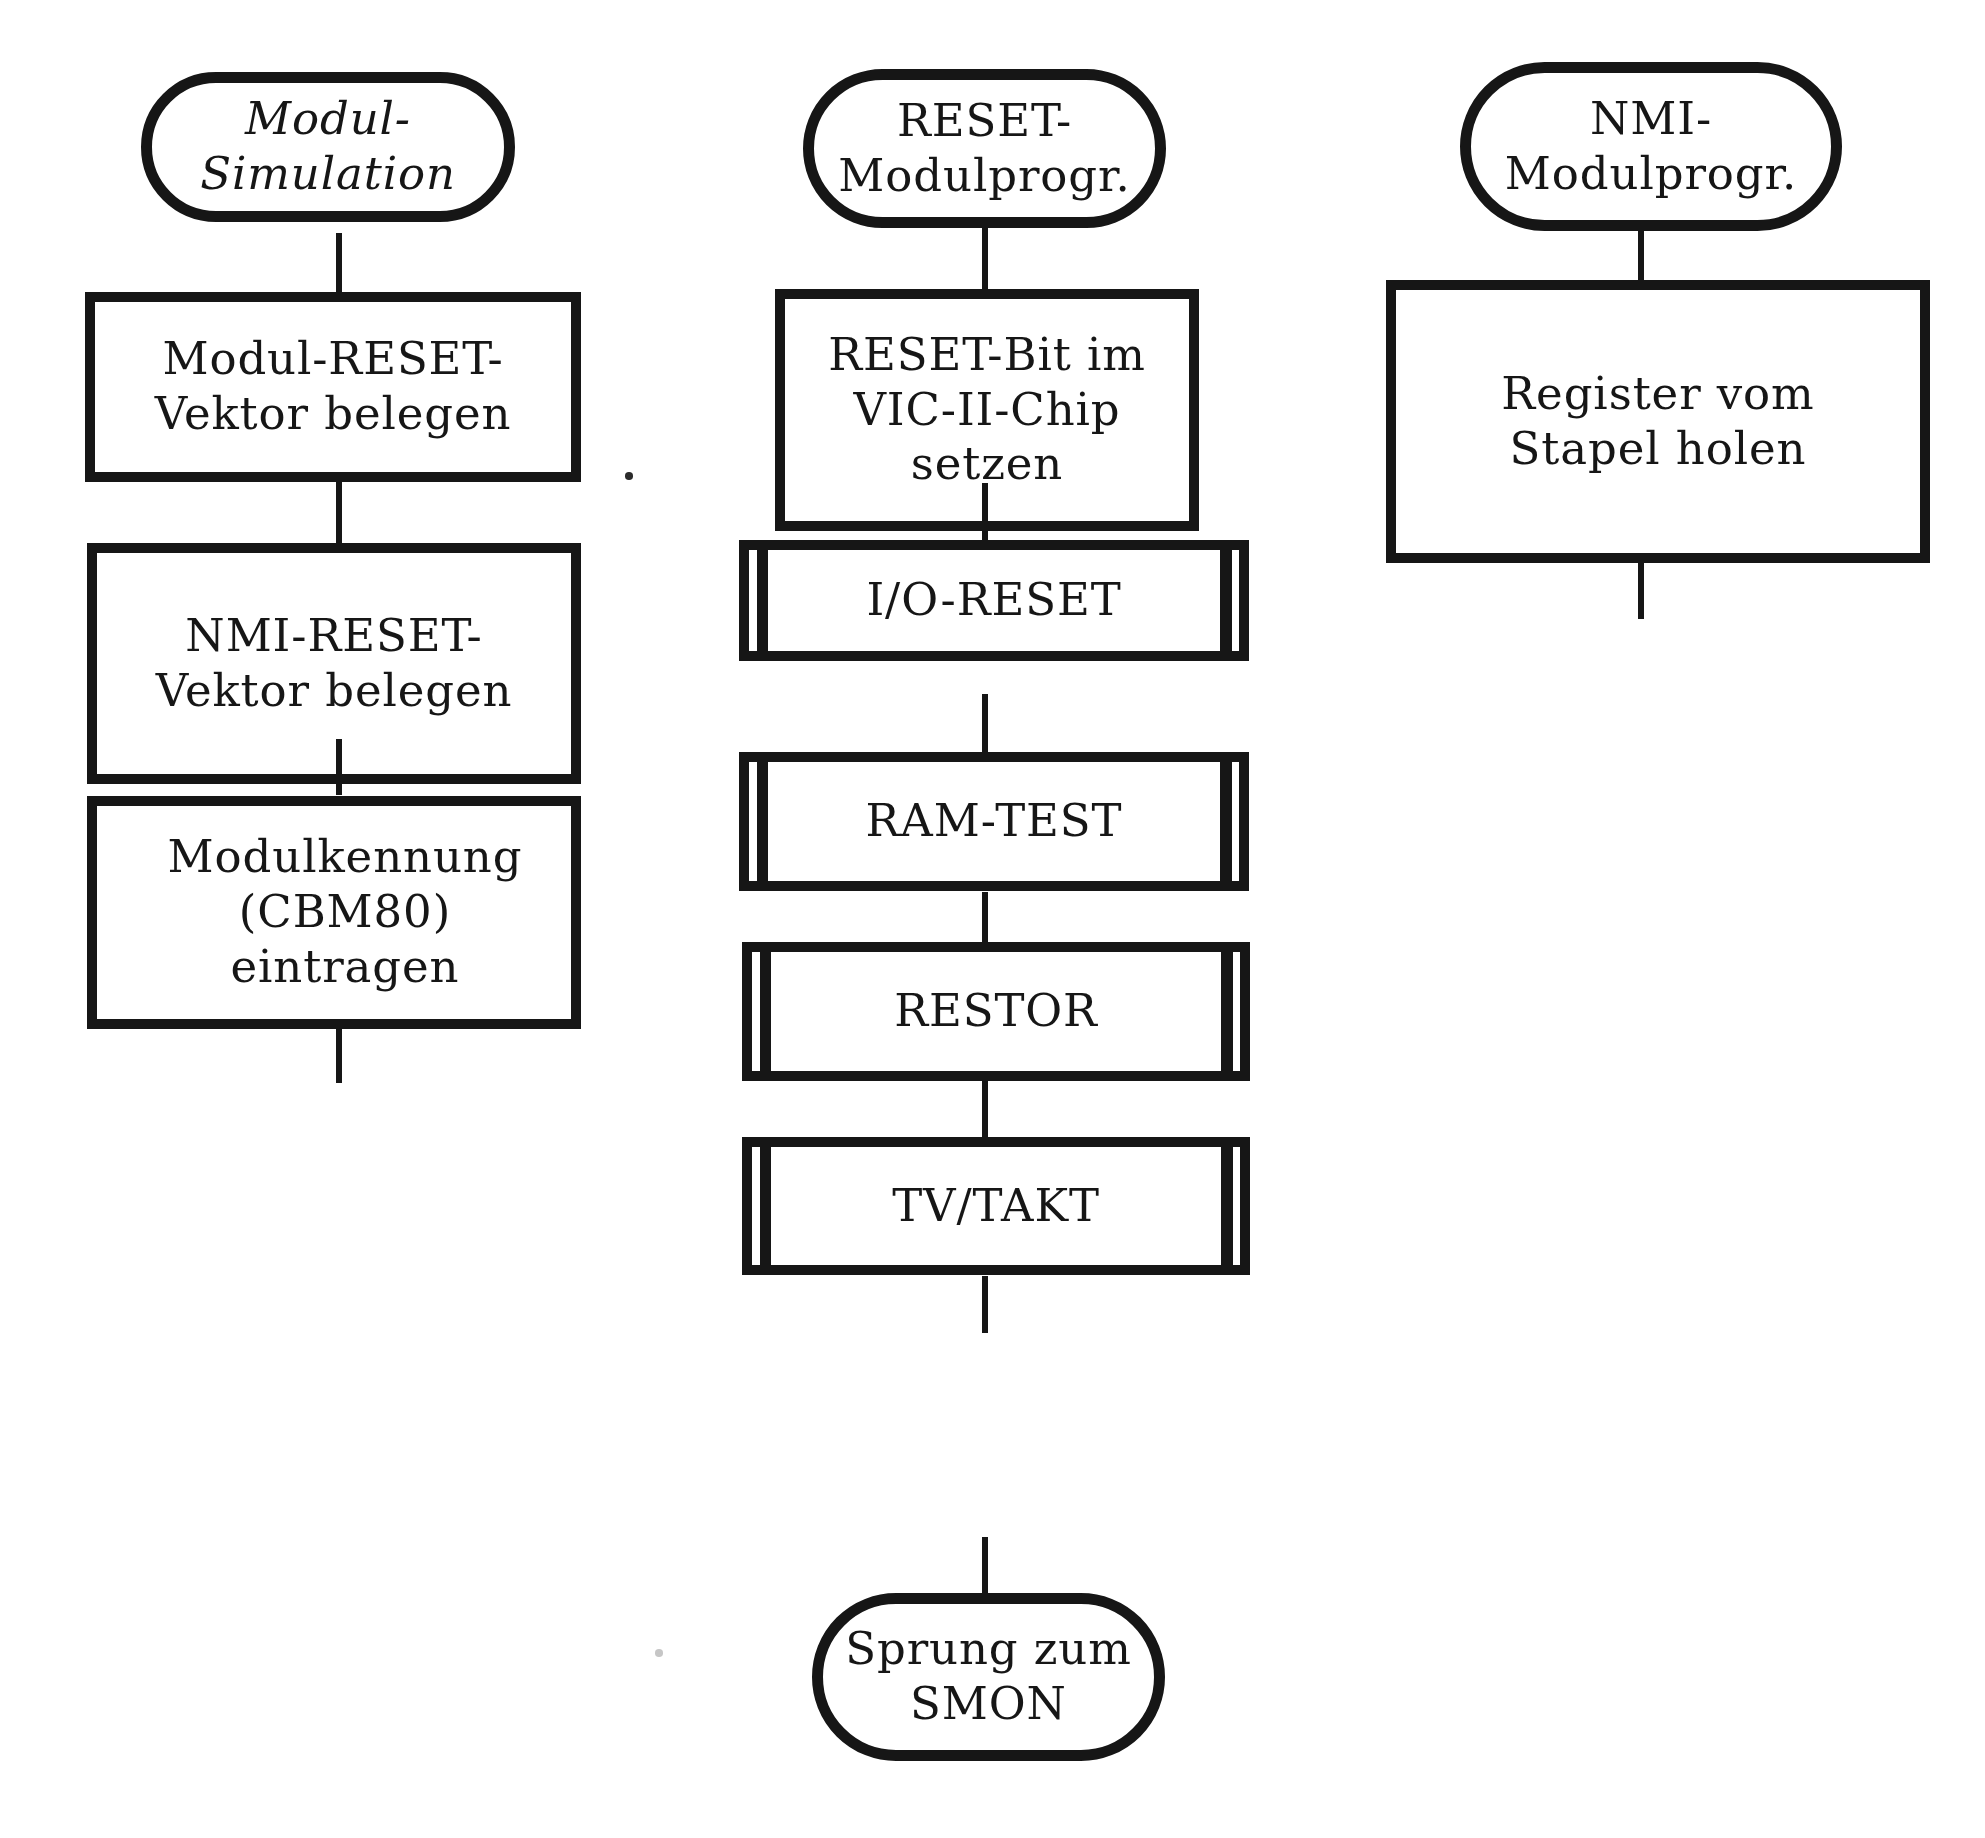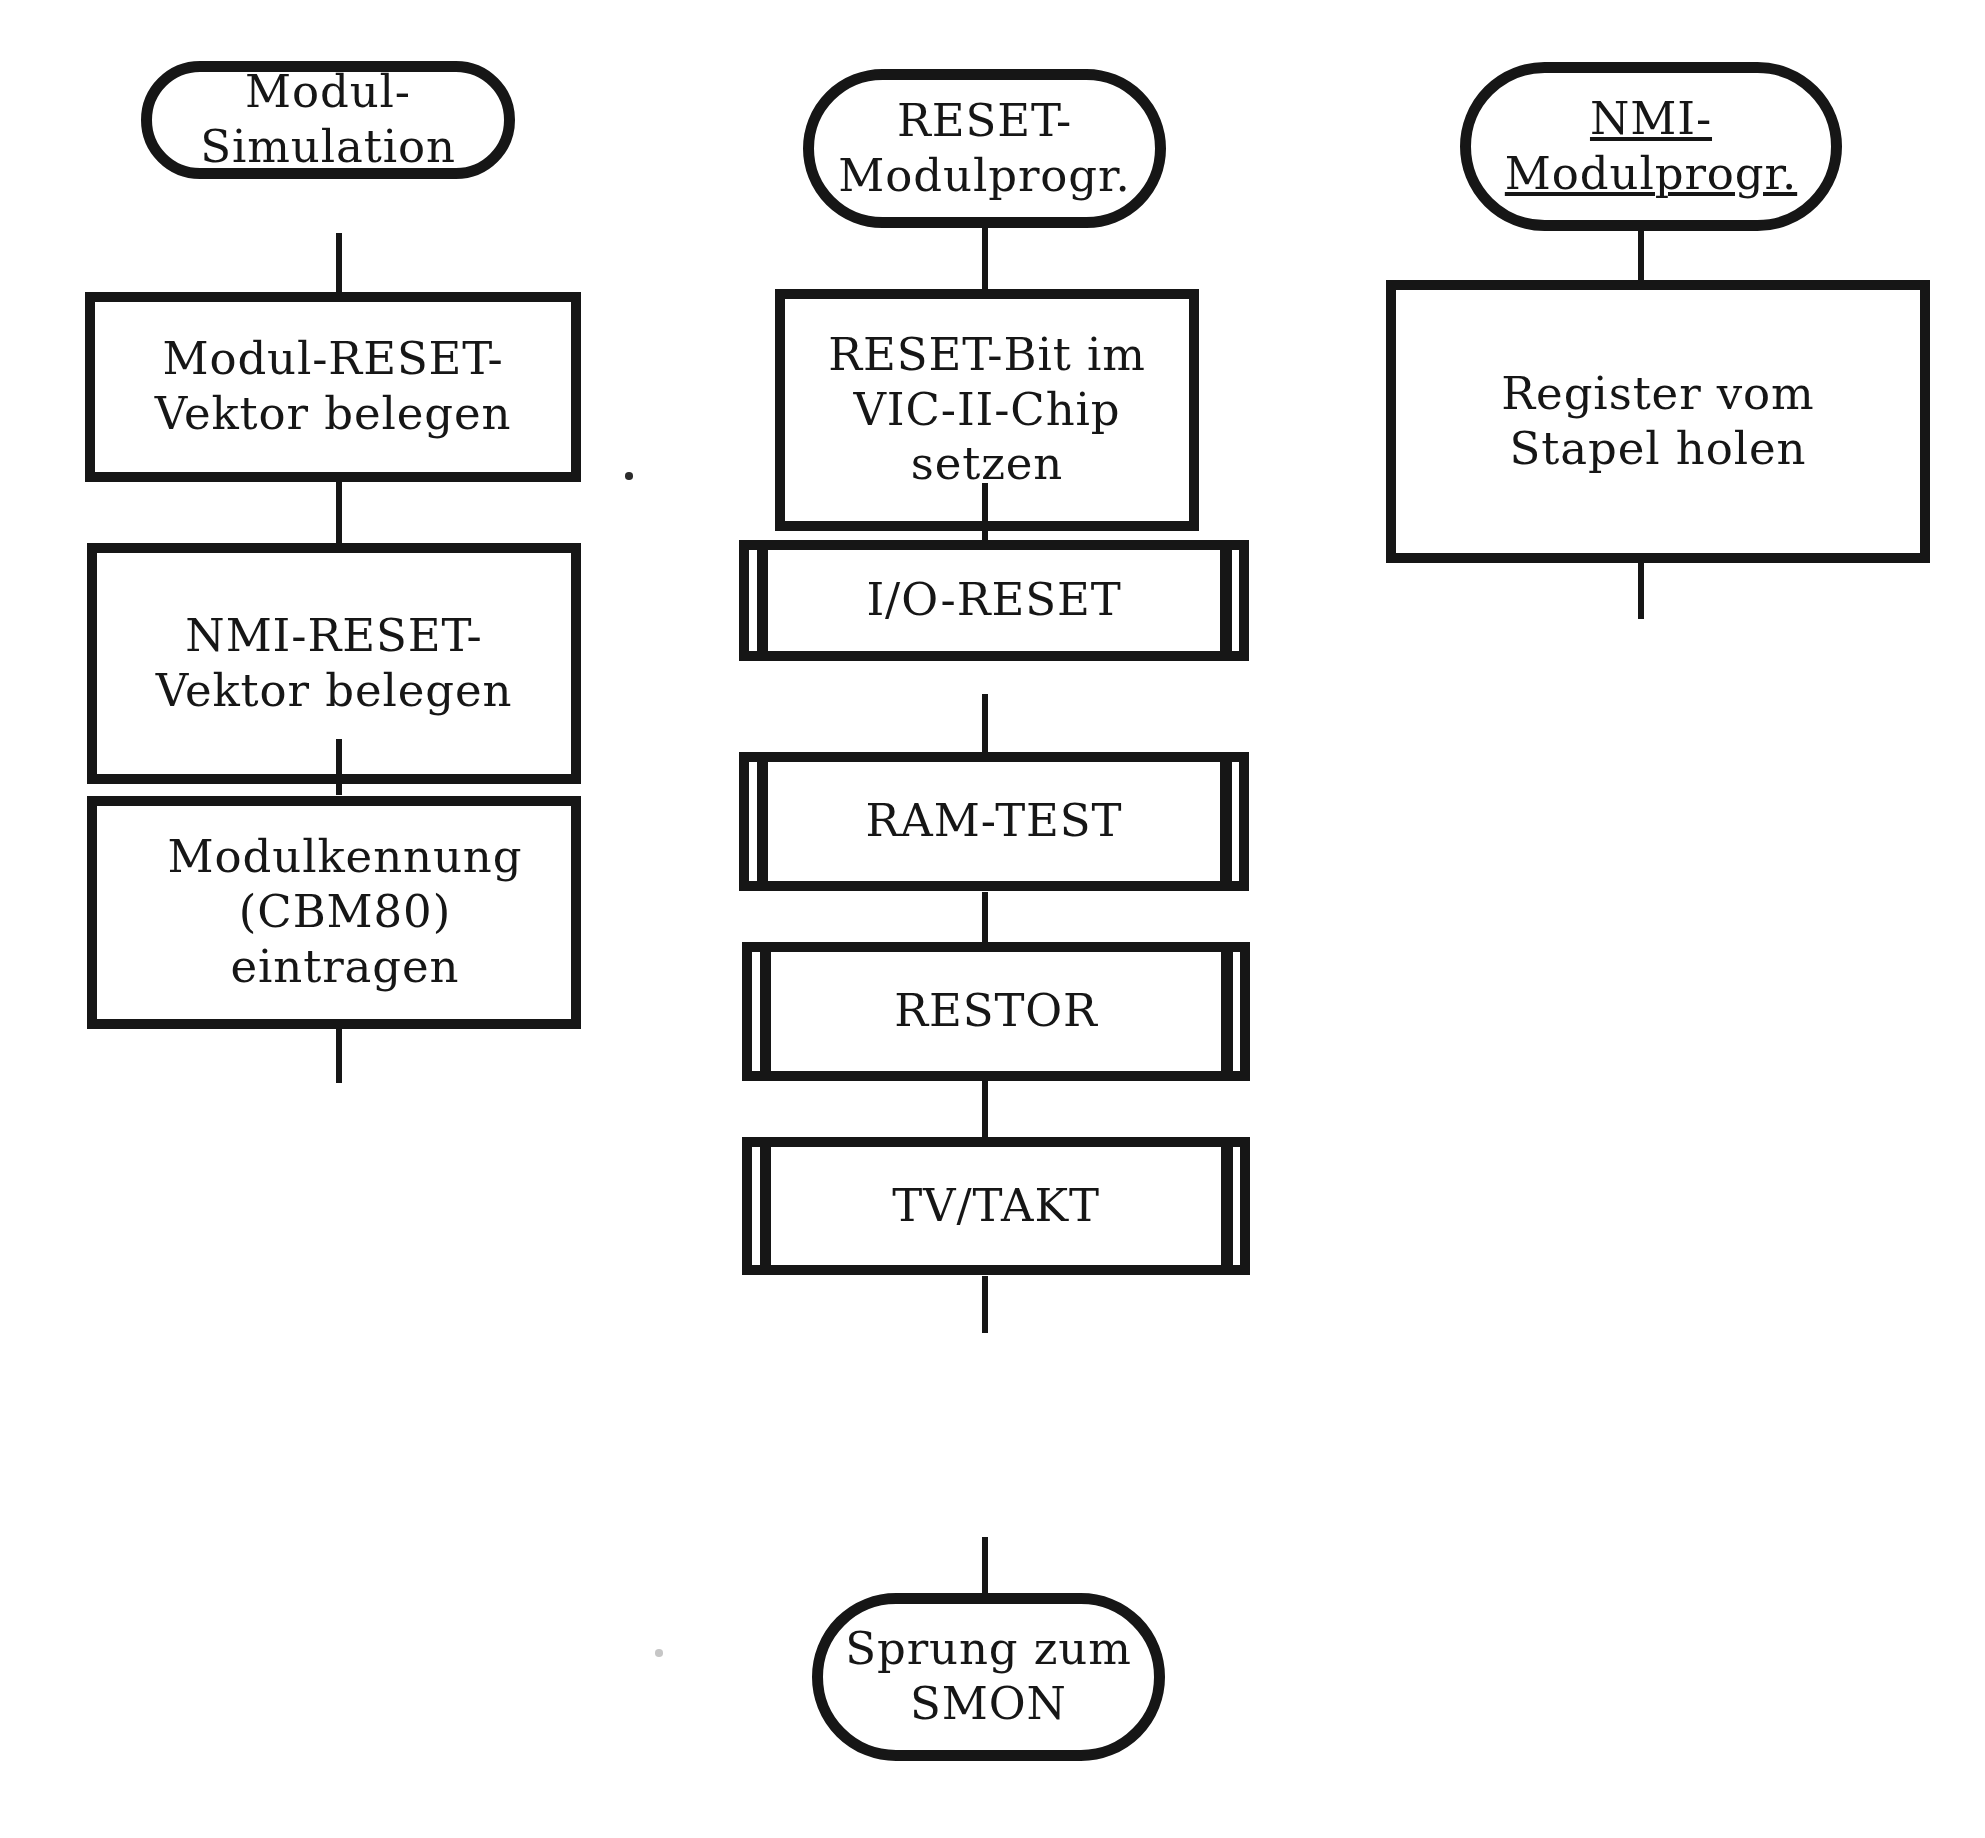--- a/index.html
+++ b/index.html
@@ -26,21 +26,21 @@
   .node .label{display:block;}
   .terminal{border-width:11.3px;border-radius:941px;}
   .predefined::before,.predefined::after{
     content:"";position:absolute;top:0;bottom:0;width:11.3px;background:#161616;
   }
   .predefined::before{left:7.5px;}
   .predefined::after{right:7.5px;}
   .connector{position:absolute;width:5.6px;background:#161616;}
 
   
-  .n1{left:141px;top:61px;width:374px;height:118px;}
+  .n1{left:141px;top:72px;width:374px;height:150px;font-style:italic;}
   .n2{left:85px;top:292px;width:496px;height:190px;}
   .n3{left:87px;top:543px;width:494px;height:241px;}
   .n4{left:87px;top:796px;width:494px;height:233px;padding-left:22px;}
   .n5{left:168px;top:1083px;width:348px;height:158px;}
   .c1{left:336px;top:233px;height:59px;}
   .c2{left:336px;top:482px;height:61px;}
   .c3{left:336px;top:739px;height:56px;}
   .c4{left:336px;top:1028px;height:55px;}
 
   
@@ -54,21 +54,21 @@
   .n13{left:812px;top:1593px;width:353px;height:168px;}
   .c5{left:982px;top:228px;height:61px;}
   .c6{left:982px;top:483px;height:57px;}
   .c7{left:982px;top:694px;height:58px;}
   .c8{left:982px;top:892px;height:50px;}
   .c9{left:982px;top:1081px;height:56px;}
   .c10{left:982px;top:1276px;height:57px;}
   .c11{left:982px;top:1537px;height:56px;}
 
   
-  .n14{left:1460px;top:62px;width:382px;height:169px;text-decoration:underline;}
+  .n14{left:1460px;top:62px;width:382px;height:169px;}
   .n15{left:1386px;top:280px;width:544px;height:283px;}
   .n16{left:1521px;top:620px;width:268px;height:162px;}
   .c12{left:1638px;top:231px;height:49px;}
   .c13{left:1638px;top:563px;height:56px;}
 
   
   .speck-a{position:absolute;left:625px;top:472px;width:7.5px;height:7.5px;border-radius:50%;background:#2b2b2b;}
   .speck-b{position:absolute;left:655px;top:1649px;width:7.5px;height:7.5px;border-radius:50%;background:#c6c6c6;}
 </style>
 </head>

